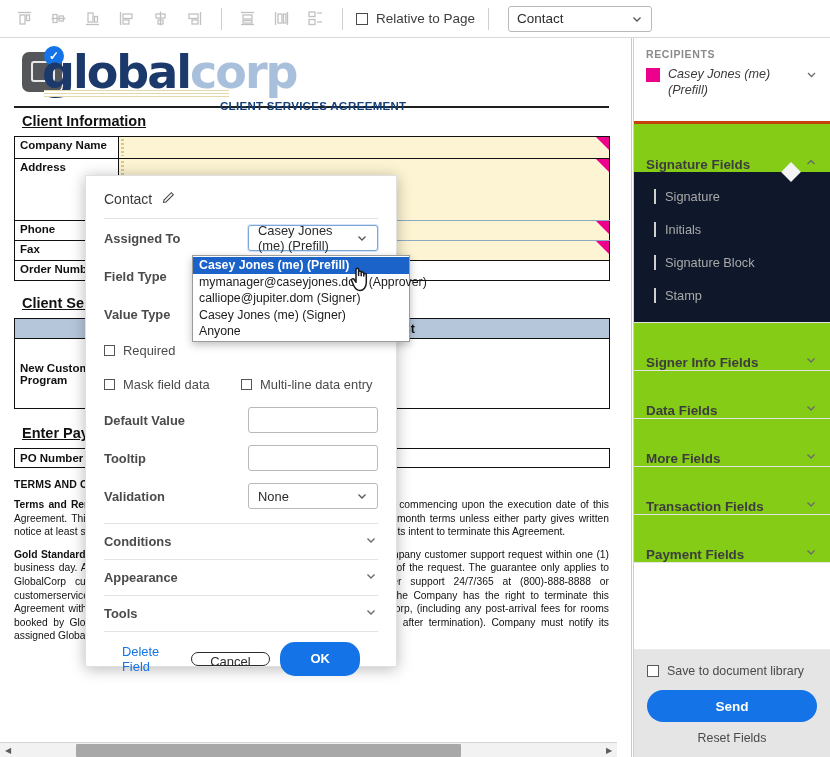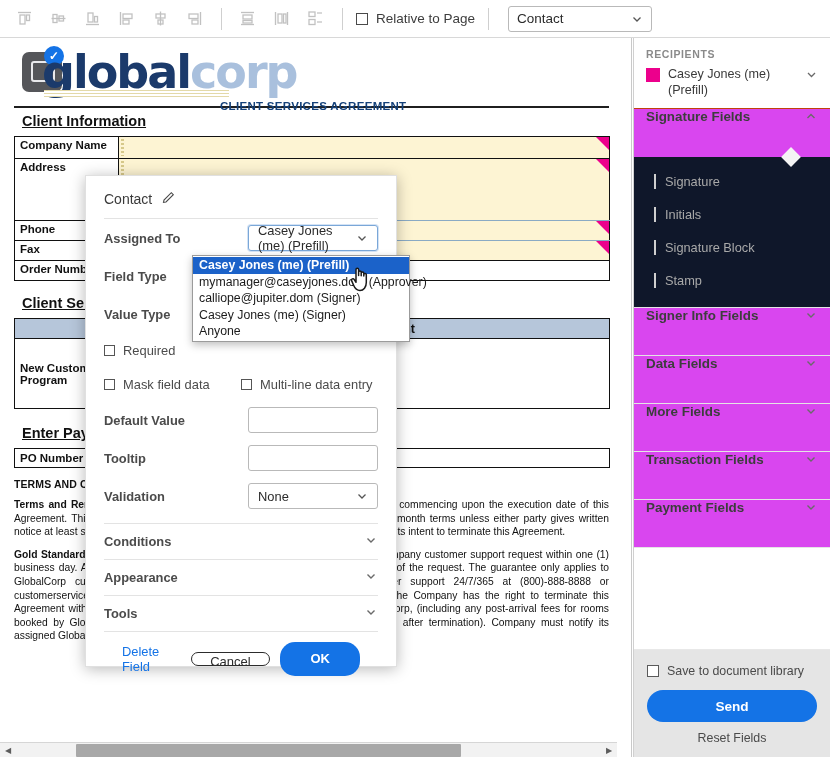--- a/index.html
+++ b/index.html
@@ -225,41 +225,41 @@
   
   #right-panel {
     position: absolute; left: 633px; top: 38px;
     width: 197px; height: 719px;
     background: #ffffff;
     border-left: 1px solid #d0d0d0;
     font-size: 13px;
     overflow: hidden;
   }
   .rp-recipients {
-    padding: 10px 12px 10px 12px;
-    border-bottom: 1px solid #c2410c;
+    padding: 10px 12px 23px 12px;
+    border-bottom: 3px solid #c2410c;
   }
   .rp-rec-title {
     font-size: 10.5px; font-weight: 700; color: #8a8a8a;
     letter-spacing: 0.6px; margin-bottom: 6px;
   }
-  .rp-rec-row { display: flex; align-items: flex-start; }
+  .rp-rec-row { display: flex; align-items: flex-start; font-style: italic; }
   .rp-swatch {
     width: 14px; height: 14px; background: #ec008c;
     margin-right: 8px; margin-top: 2px; flex: none;
   }
   .rp-rec-name { font-size: 12.6px; color: #3a3a3a; line-height: 16px; flex: 1; }
   .rp-chev { color: #6a6a6a; margin-left: 4px; flex: none; margin-top: 2px; }
 
   .acc-header {
-    display: flex; align-items: flex-start;
+    display: flex; align-items: flex-end;
     height: 48px; padding: 0 12px;
     font-size: 13.4px; font-weight: 700; color: #3d3d3d;
     border-bottom: 1px solid #e4e4e4;
-    background: #d946ef;
+    background: #84cc16;
     cursor: pointer;
   }
   .acc-header.open { border-bottom: none; }
   .acc-header .lbl { flex: 1; }
   .acc-body {
     background: #0f172a;
     border-bottom: 1px solid #e4e4e4;
     padding: 8px 0 10px 0;
     position: relative;
   }

